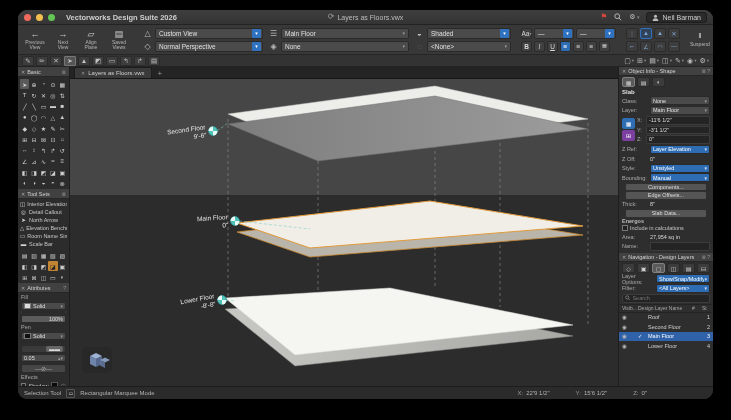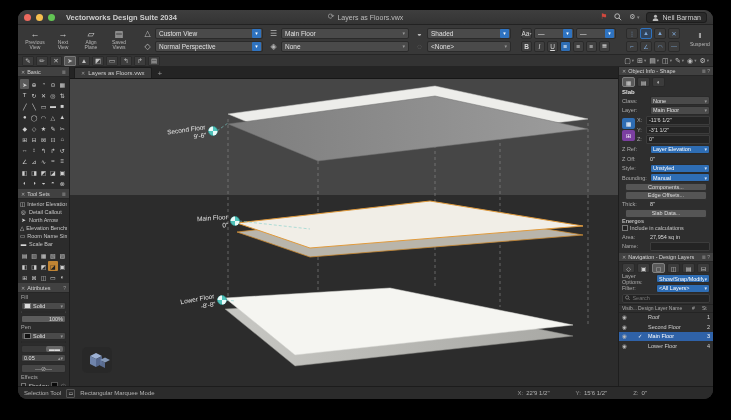--- a/index.html
+++ b/index.html
@@ -138,21 +138,21 @@
 </style>
 </head>
 <body>
 
 <div id="win">
 
   <div id="titlebar">
     <span class="tl" style="background:#ed6a5f"></span>
     <span class="tl" style="background:#f5bf4f"></span>
     <span class="tl" style="background:#62c554"></span>
-    <span id="apptitle">Vectorworks Design Suite 2034</span>
+    <span id="apptitle">Vectorworks Design Suite 2026</span>
     <span id="doc-center">
       <span class="tbi" style="color:#9a9a9a;">⟳</span>
       <span>Layers as Floors.vwx</span>
     </span>
     <span id="tb-right">
       <span class="tbi" style="color:#d0483e;">⚑</span>
       <svg width="8" height="8" viewBox="0 0 10 10">
         <circle cx="4" cy="4" r="3" fill="none" stroke="#bbb" stroke-width="1.2"></circle>
         <line x1="6.2" y1="6.2" x2="9" y2="9" stroke="#bbb" stroke-width="1.2"></line>
       </svg>

